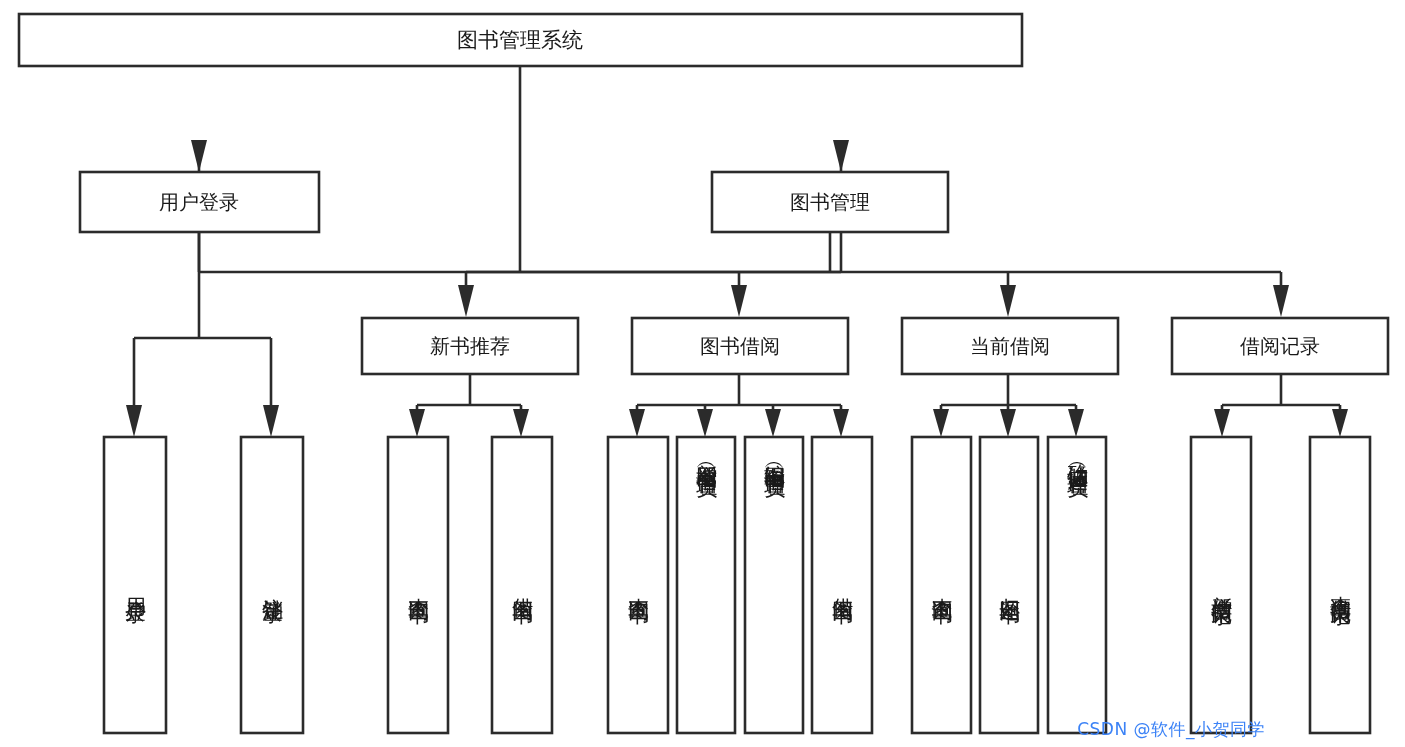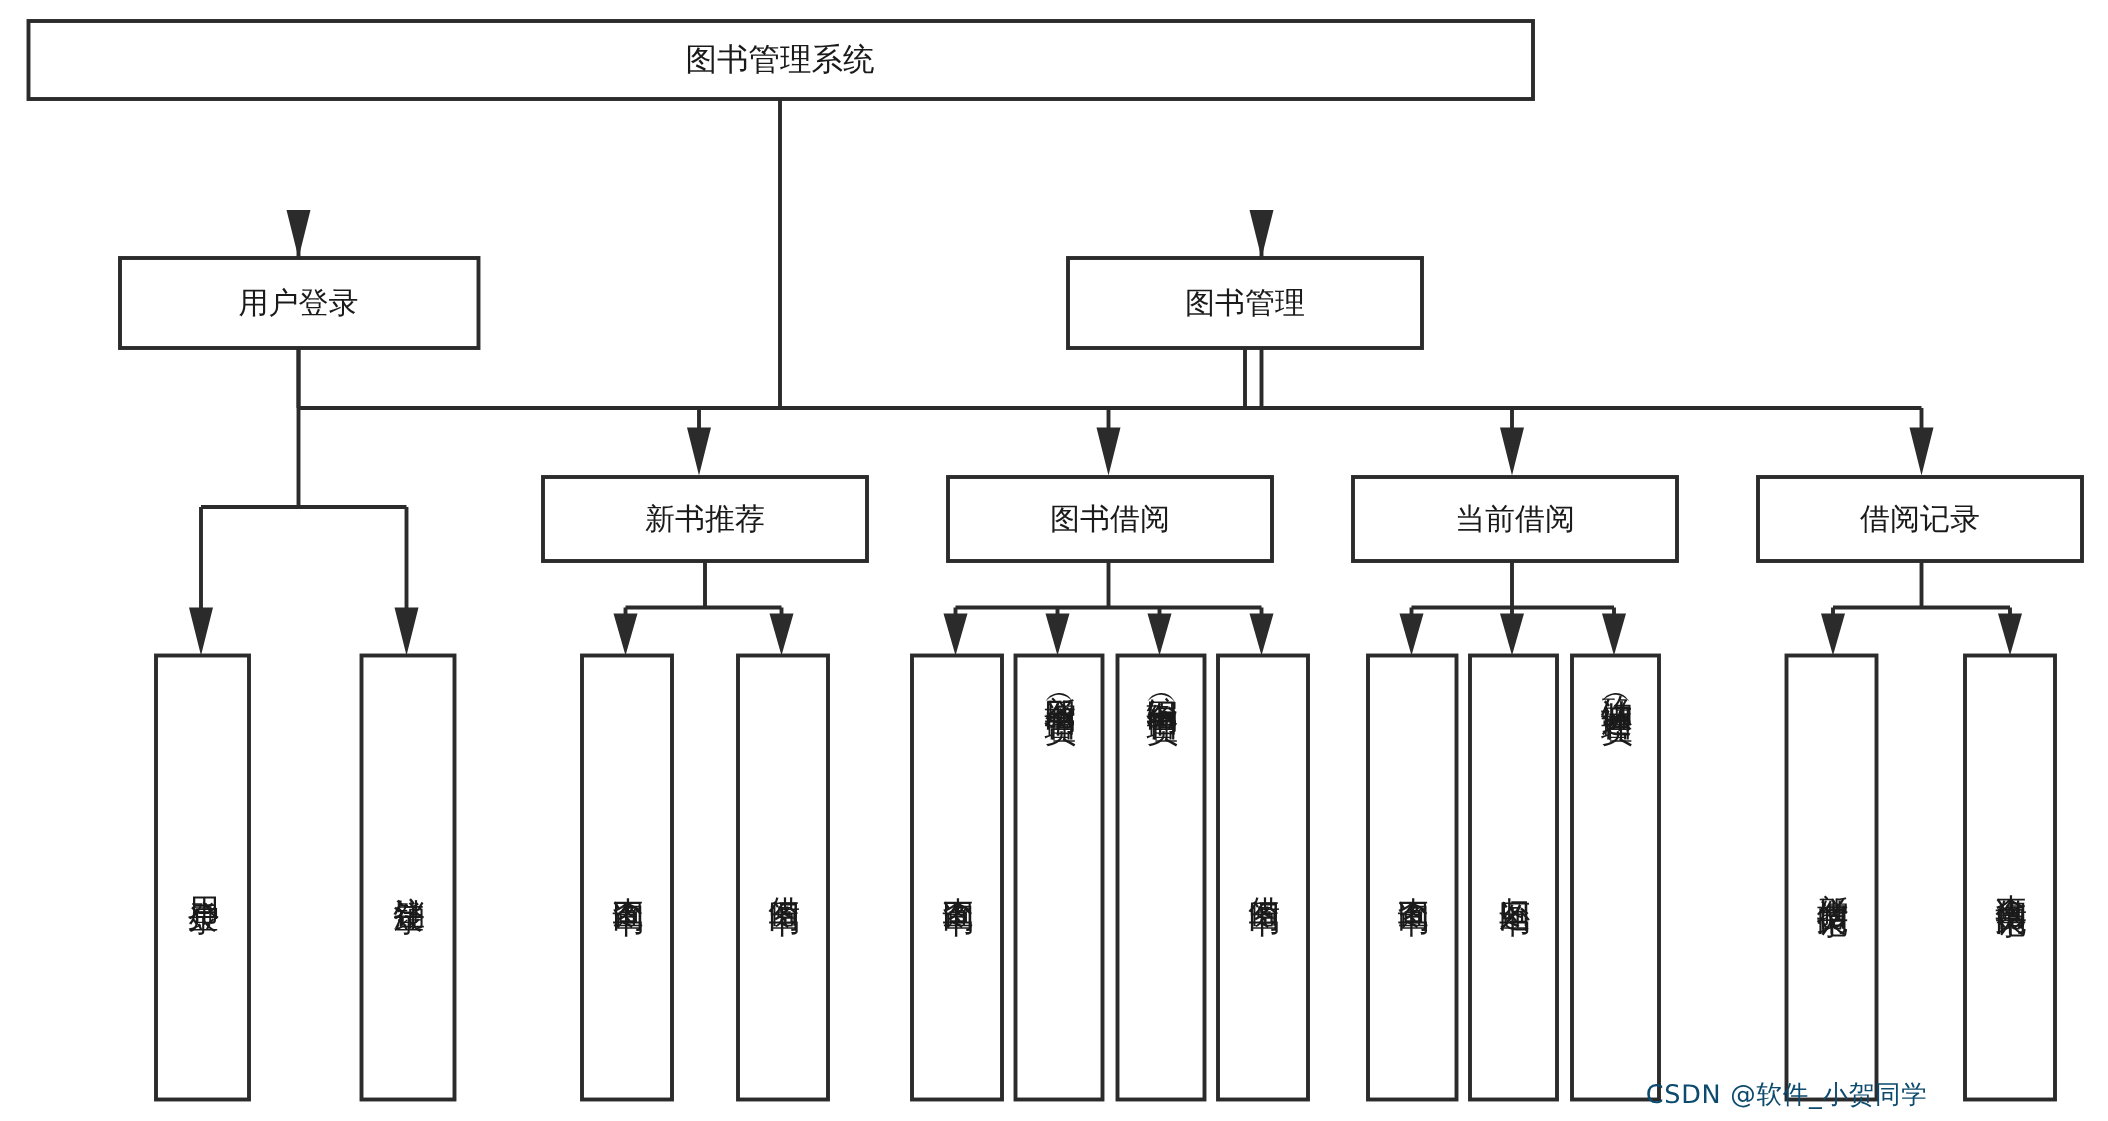--- a/index.html
+++ b/index.html
@@ -12,21 +12,20 @@
     height: 747px;
     font-family: "DejaVu Sans", "Liberation Sans", sans-serif;
     overflow: hidden;
     position: relative;
   }
   #diagram-root {
     position: relative;
     width: 1273px;
     height: 747px;
     background: #ffffff;
-    padding-left: 20px;
   }
   svg#tree-svg {
     position: absolute;
     left: 0;
     top: 0;
     width: 1405px;
     height: 747px;
     display: block;
   }
   .node-box {
@@ -72,21 +71,21 @@
     color: #1a1a1a;
     white-space: nowrap;
     pointer-events: none;
   }
   .watermark {
     position: absolute;
     right: 8px;
     bottom: 6px;
     font-family: "DejaVu Sans", "Liberation Sans", sans-serif;
     font-size: 17px;
-    color: #0c4a6e;
+    color: #3b82f6;
     letter-spacing: 0.5px;
     white-space: nowrap;
   }
 </style>
 </head>
 <body>
 
 <div id="diagram-root">
 
   <svg id="tree-svg" viewBox="0 0 1405 747">

